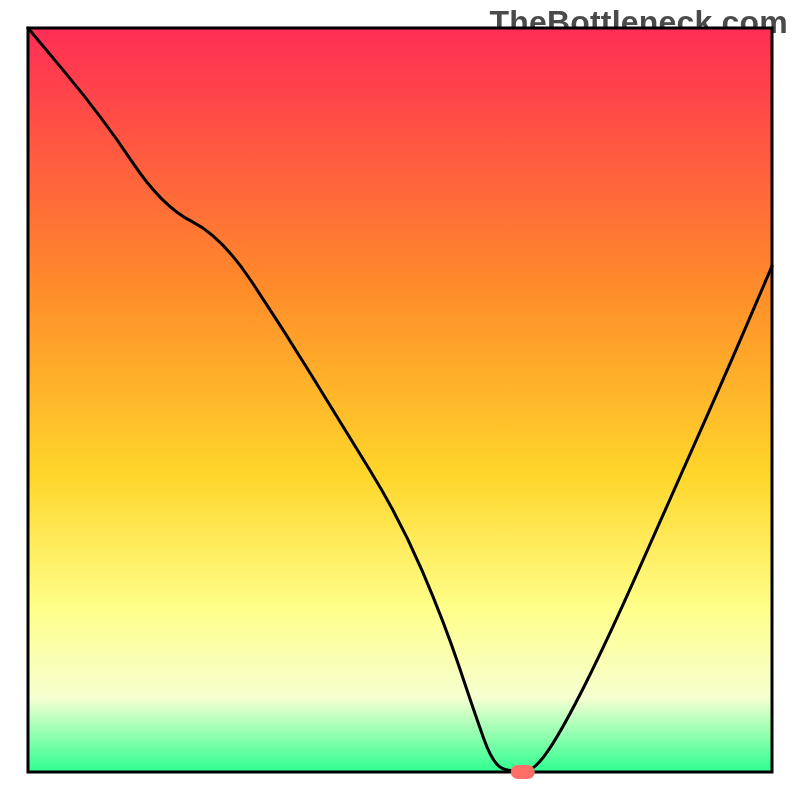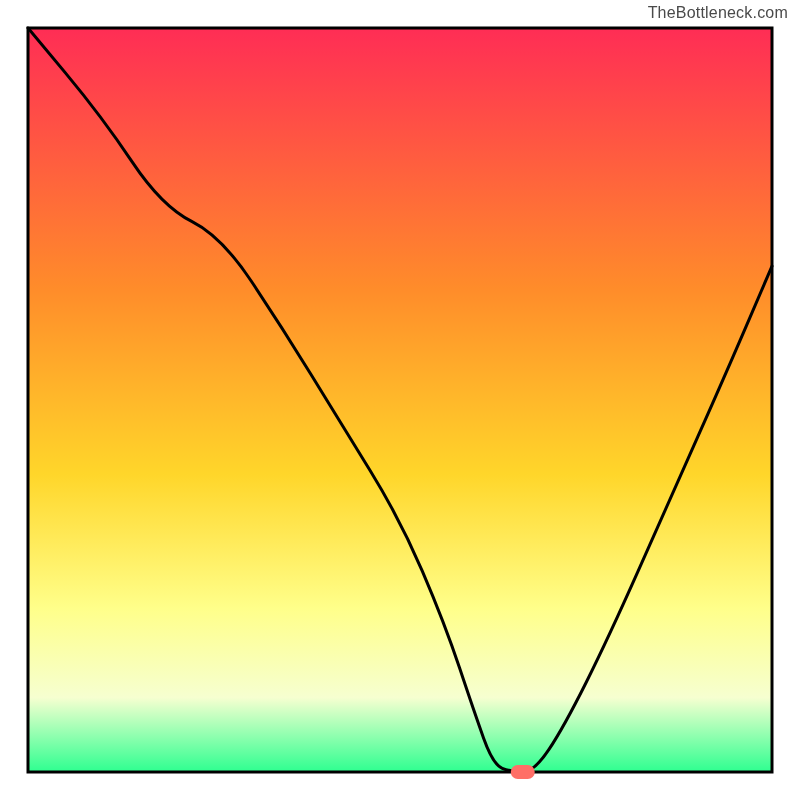--- a/index.html
+++ b/index.html
@@ -1,17 +1,17 @@
 <!DOCTYPE html>
 <html><head>
 <meta charset="utf-8">
 <style>
   html,body{margin:0;padding:0;width:800px;height:800px;overflow:hidden;background:#fff;font-family:Arial,Helvetica,sans-serif}
   .wrap{position:relative;width:800px;height:800px}
-  .watermark{position:absolute;top:4px;right:12px;font-size:16px;font-weight:normal;color:#4a4a4a;letter-spacing:.2px}
+  .watermark{position:absolute;top:4px;right:12px;font-size:32px;font-weight:bold;color:#4a4a4a;letter-spacing:.2px}
   svg{position:absolute;top:0;left:0}
 </style>
 </head>
 <body>
 <div class="wrap">
   <div class="watermark">TheBottleneck.com</div>
   <svg width="800" height="800" viewBox="0 0 800 800">
     <defs>
       <linearGradient id="hg" x1="0" y1="0" x2="0" y2="1">
         <stop id="g0" offset="0%" stop-color="#ff2d55"></stop>

